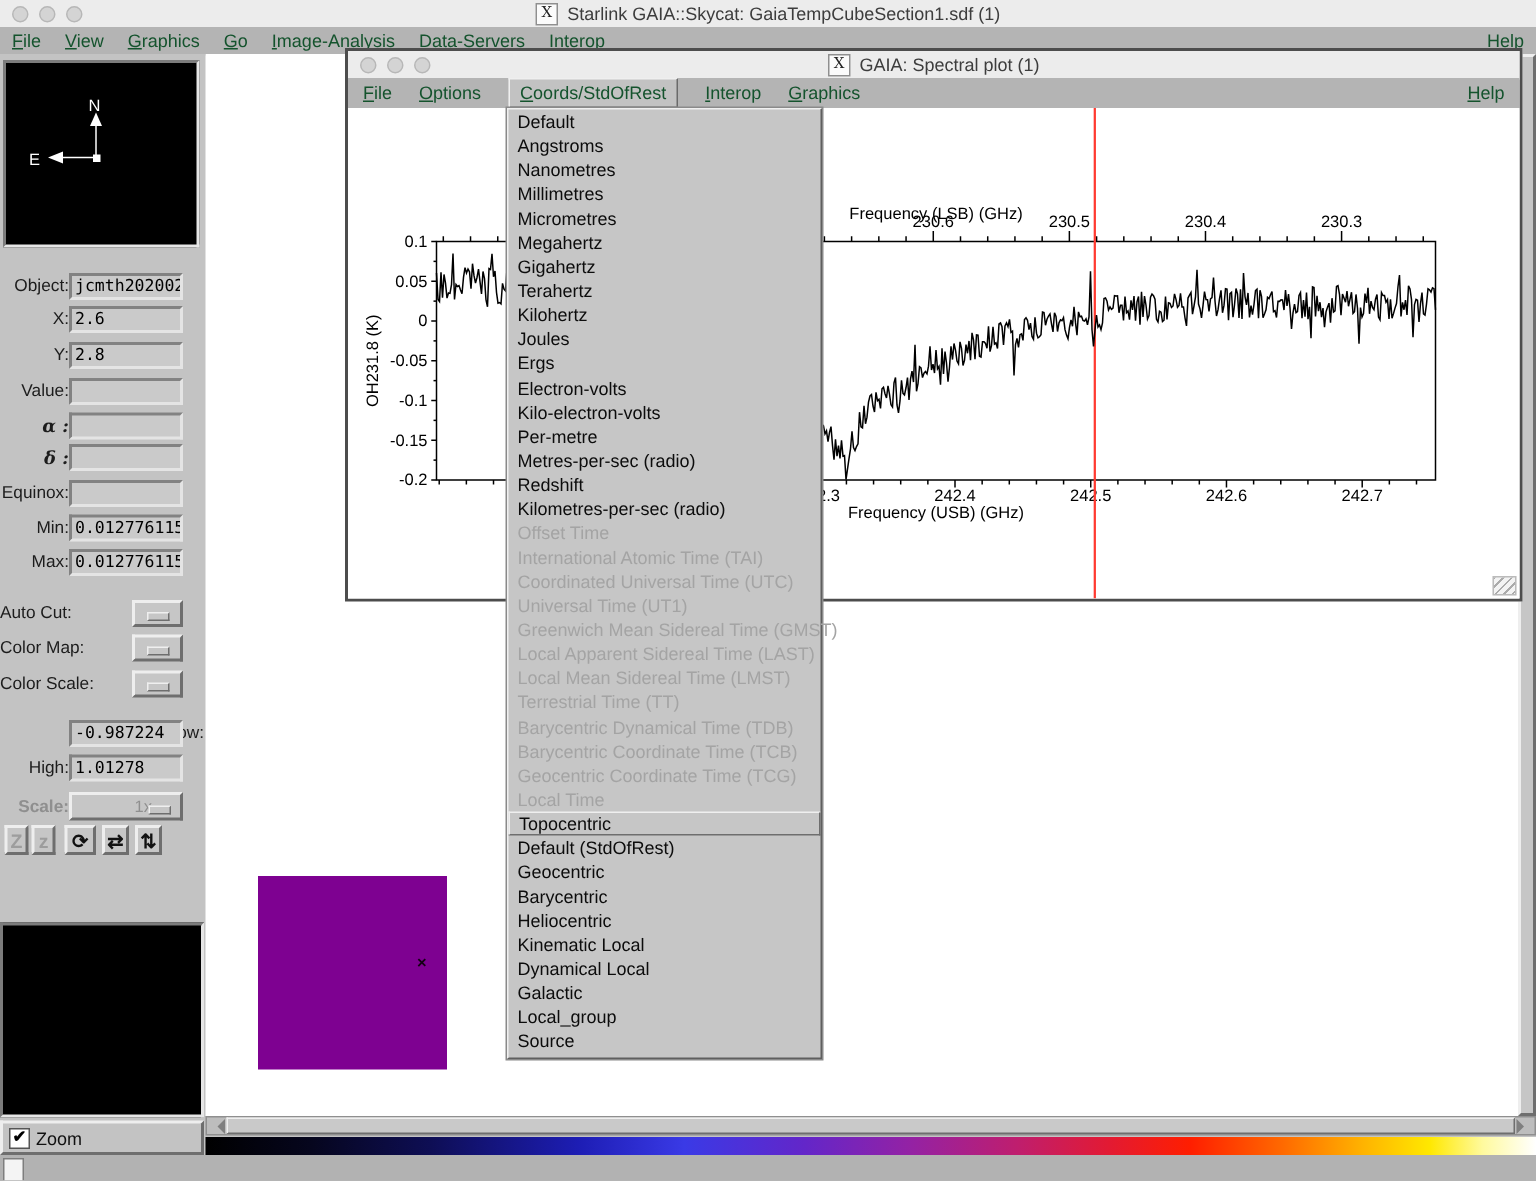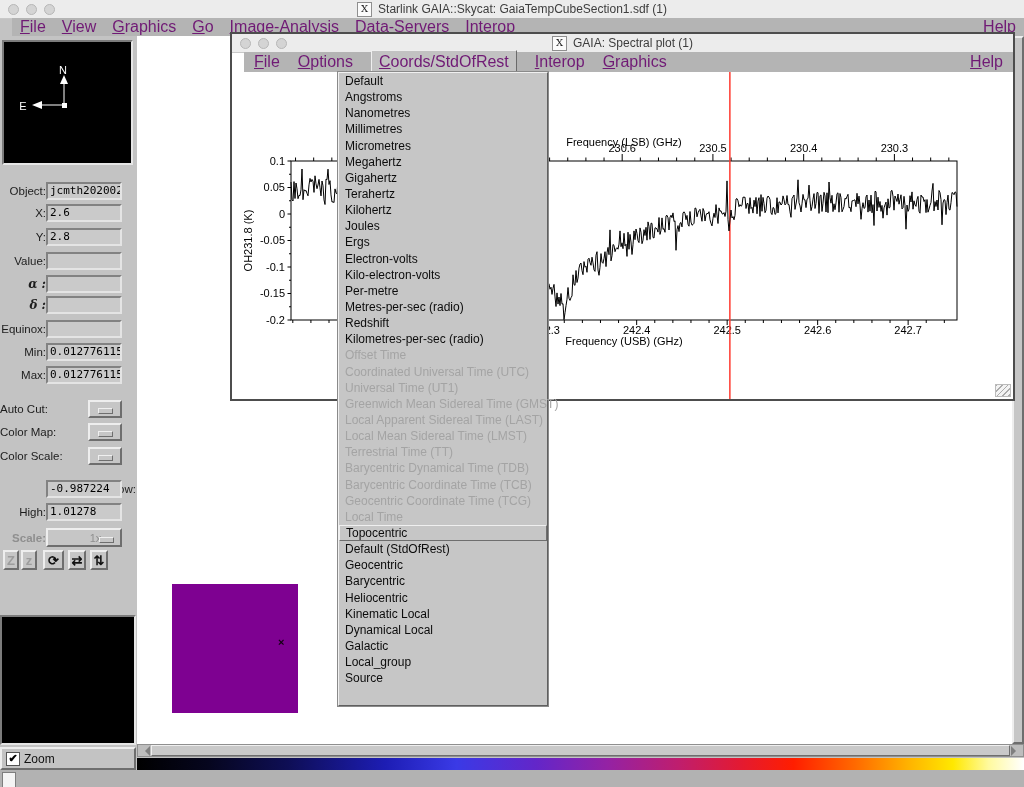--- a/index.html
+++ b/index.html
@@ -5,22 +5,22 @@
   html,body{margin:0;padding:0;background:#9d9d9d;}
   #screen{position:relative;width:1024px;height:787px;background:#b2b2b2;overflow:hidden;
           font-family:"Liberation Sans",sans-serif;-webkit-font-smoothing:antialiased;}
   
   .titlebar{position:absolute;left:0;right:0;height:18px;background:#ececec;border-bottom:1px solid #c8c8c8;
             display:flex;align-items:center;justify-content:center;font-size:12px;color:#3d3d3d;}
   .traffic{position:absolute;left:8px;top:4px;display:flex;gap:7px;}
   .traffic i{width:11px;height:11px;border-radius:50%;background:#d4d4d4;border:1px solid #b7b7b7;box-sizing:border-box;}
   .xicon{display:inline-block;width:13px;height:13px;margin-right:6px;border:1px solid #8f8f8f;background:#fbfbfb;
          font-family:"DejaVu Serif",serif;font-size:10px;line-height:12px;text-align:center;color:#222;}
-  .menubar{position:absolute;left:12px;right:0;background:#b4b4b4;border-bottom:1px solid #8d8d8d;
-           display:flex;align-items:center;font-size:16px;color:#701a75;}
+  .menubar{position:absolute;left:0;right:0;background:#b4b4b4;border-bottom:1px solid #8d8d8d;
+           display:flex;align-items:center;font-size:12px;color:#14532d;}
   .menu-item{white-space:nowrap;cursor:default;}
   .menu-item .u{text-decoration:underline;}
   .menubtn-active{border:1px solid;border-color:#efefef #6a6a6a #6a6a6a #efefef;background:#c2c2c2;padding:2px 7px;}
   .raised{background:#c6c6c6;border:2px solid;border-color:#eeeeee #6e6e6e #6e6e6e #eeeeee;box-sizing:border-box;}
   .sunken{border:2px solid;border-color:#7c7c7c #e6e6e6 #e6e6e6 #7c7c7c;box-sizing:border-box;}
   
   #main-win{position:absolute;left:0;top:0;width:1024px;height:770px;background:#c3c3c3;}
   #main-menubar{top:18px;height:18px;}
   #main-menubar .menu-item{margin-left:16px;}
   #main-menubar .menu-item:first-child{margin-left:8px;}
@@ -377,20 +377,21 @@
       <div class="dd-item">Kilohertz</div>
       <div class="dd-item">Joules</div>
       <div class="dd-item">Ergs</div>
       <div class="dd-item">Electron-volts</div>
       <div class="dd-item">Kilo-electron-volts</div>
       <div class="dd-item">Per-metre</div>
       <div class="dd-item">Metres-per-sec (radio)</div>
       <div class="dd-item">Redshift</div>
       <div class="dd-item">Kilometres-per-sec (radio)</div>
       <div class="dd-item disabled">Offset Time</div>
+      <div class="dd-item disabled">International Atomic Time (TAI)</div>
       <div class="dd-item disabled">Coordinated Universal Time (UTC)</div>
       <div class="dd-item disabled">Universal Time (UT1)</div>
       <div class="dd-item disabled">Greenwich Mean Sidereal Time (GMST)</div>
       <div class="dd-item disabled">Local Apparent Sidereal Time (LAST)</div>
       <div class="dd-item disabled">Local Mean Sidereal Time (LMST)</div>
       <div class="dd-item disabled">Terrestrial Time (TT)</div>
       <div class="dd-item disabled">Barycentric Dynamical Time (TDB)</div>
       <div class="dd-item disabled">Barycentric Coordinate Time (TCB)</div>
       <div class="dd-item disabled">Geocentric Coordinate Time (TCG)</div>
       <div class="dd-item disabled">Local Time</div>

